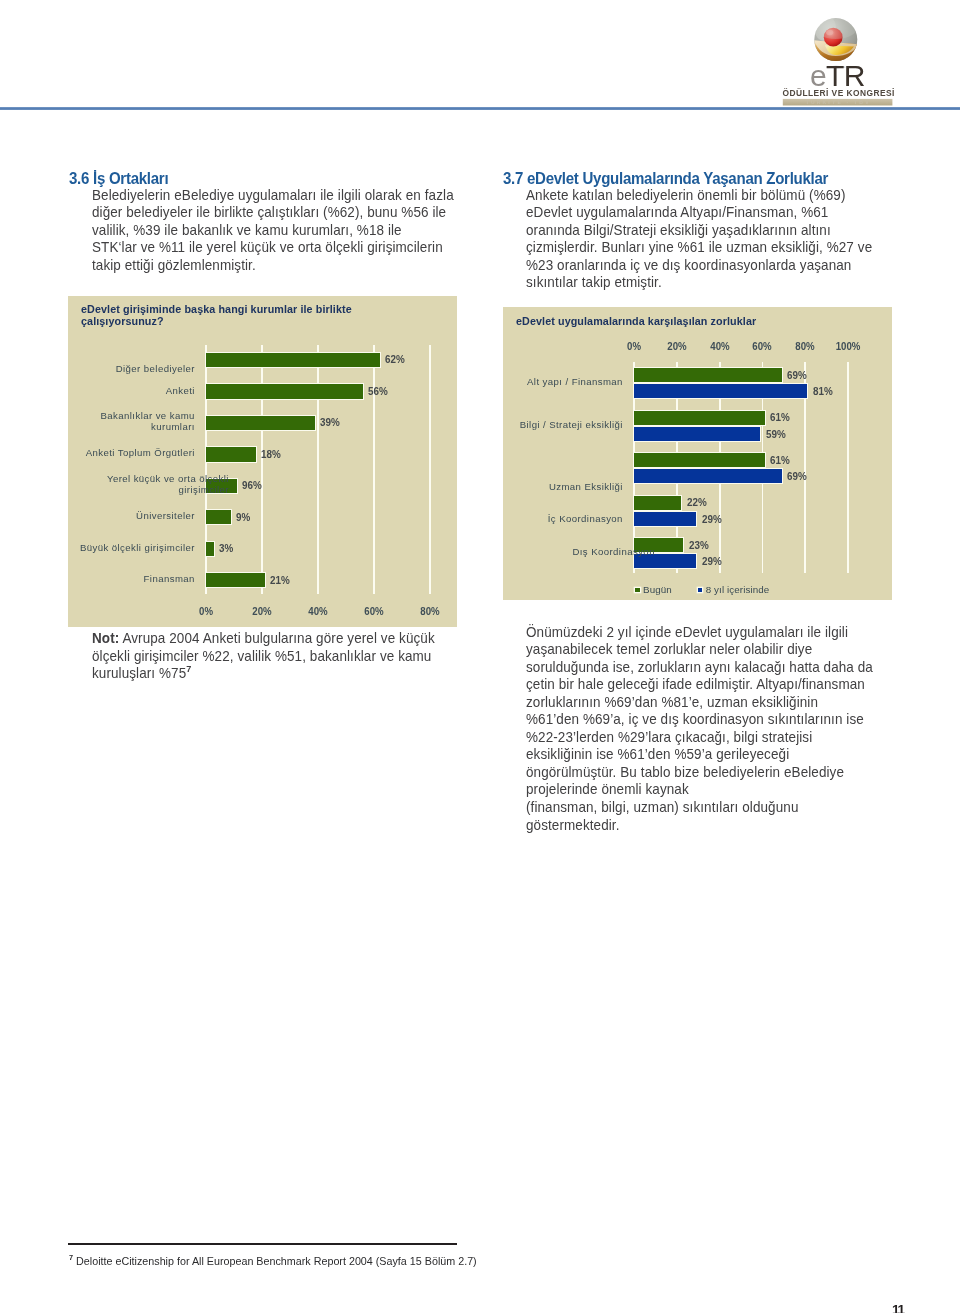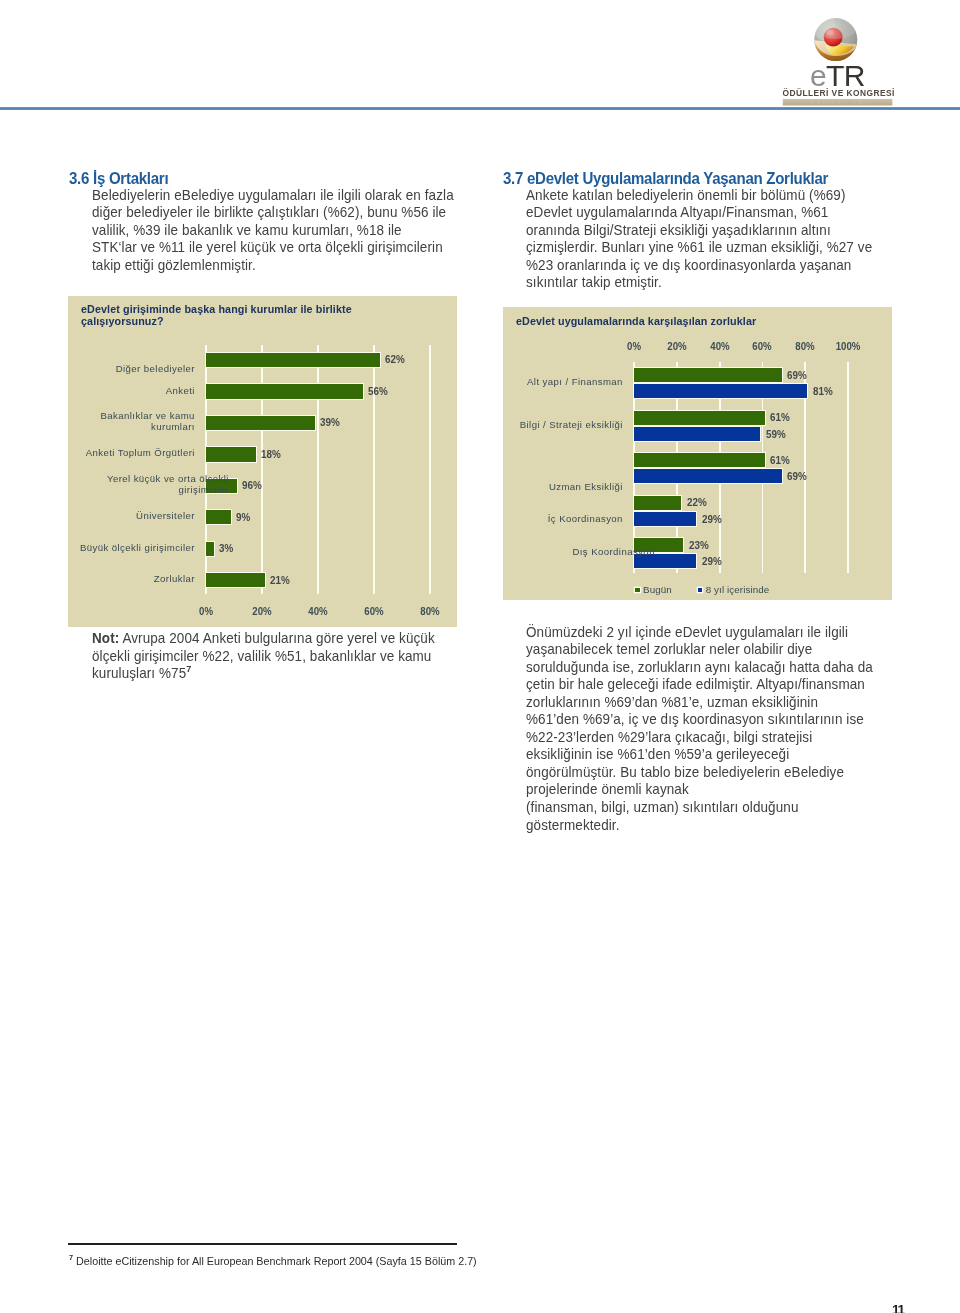--- a/index.html
+++ b/index.html
@@ -165,21 +165,21 @@
         <div>Üniversiteler</div>
       </div>
       <div class="bar" style="left:137.85px;top:244.88px;width:8.4075px;height:14.1px;background:#346a06;border:1.2px solid #fbfbee;border-left:none;"></div>
       <div class="val-label" style="left:151.45749999999998px;top:247.28px;">3%</div>
       <div class="cat-label" style="left:0px;top:251.93px;width:126.85px;transform:translateY(-50%);">
         <div>Büyük ölçekli girişimciler</div>
       </div>
       <div class="bar" style="left:137.85px;top:276.36px;width:58.852500000000006px;height:14.1px;background:#346a06;border:1.2px solid #fbfbee;border-left:none;"></div>
       <div class="val-label" style="left:201.90249999999997px;top:278.76px;">21%</div>
       <div class="cat-label" style="left:0px;top:283.41px;width:126.85px;transform:translateY(-50%);">
-        <div>Zorluklar</div>
+        <div>Finansman</div>
       </div>
       <div class="tick-label" style="left:137.85px;top:310.0px;">0%</div>
       <div class="tick-label" style="left:193.9px;top:310.0px;">20%</div>
       <div class="tick-label" style="left:249.95px;top:310.0px;">40%</div>
       <div class="tick-label" style="left:306px;top:310.0px;">60%</div>
       <div class="tick-label" style="left:362.05px;top:310.0px;">80%</div>
     </div>
 
   <div class="note" id="noteA" style="left:92px;top:630px;">
       <div><b>Not:</b><span> Avrupa 2004 Anketi bulgularına göre yerel ve küçük</span></div>

